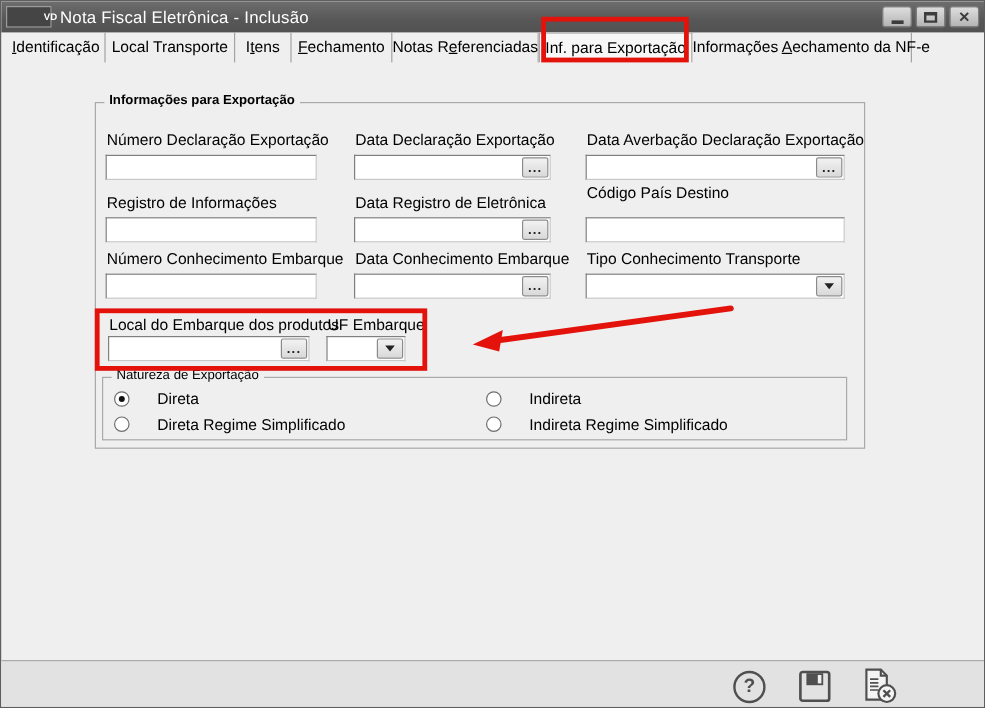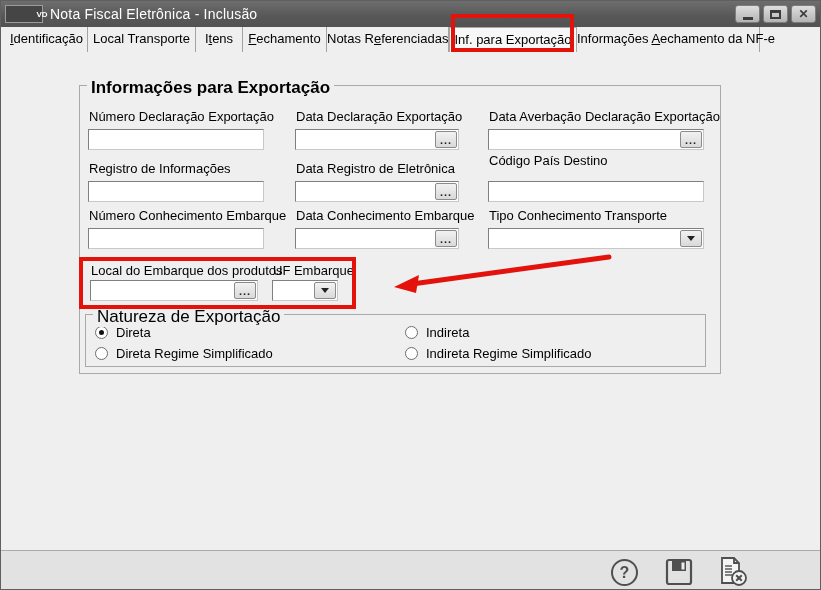--- a/index.html
+++ b/index.html
@@ -42,21 +42,21 @@
   }
   .tab.selected {
     background: #f7f7f7;
     border: 1px solid #a8a8a8; border-bottom: none;
   }
   .tab .mn { text-decoration: underline; }
 
   
   .groupbox { position: absolute; border: 1px solid #a9a9a9; background: transparent; }
   .legend {
-    position: absolute; background: #efefef; padding: 0 4px; font-size: 17px;
+    position: absolute; background: #efefef; padding: 0 4px; font-size: 11px;
     white-space: nowrap; z-index: 2;
   }
   .legend.bold { font-weight: bold; }
 
   
   .f-label { position: absolute; font-size: 13px; color: #000; white-space: nowrap; }
   .f-input {
     position: absolute; height: 21px; background: #fff;
     border: 1px solid #7f7f7f; border-bottom-color: #c8c8c8; border-right-color: #c8c8c8;
     font-size: 13px; padding: 0 4px; outline: none;
@@ -70,21 +70,21 @@
     font-size: 11px; font-weight: bold; line-height: 6px; color: #222;
     cursor: pointer; letter-spacing: 1px;
   }
   .dd-arrow {
     width: 0; height: 0; border-left: 4px solid transparent;
     border-right: 4px solid transparent; border-top: 5px solid #222;
   }
   .wrap { position: absolute; }
 
   
-  .radio-opt { position: absolute; display: flex; align-items: center; gap: 8px; cursor: pointer; }
+  .radio-opt { position: absolute; display: flex; align-items: center; gap: 23px; cursor: pointer; }
   .radio-circle {
     width: 13px; height: 13px; border-radius: 50%; background: #fff;
     border: 1px solid #6e6e6e; position: relative; flex: 0 0 auto;
   }
   .radio-opt.checked .radio-circle::after {
     content: ""; position: absolute; left: 3px; top: 3px; width: 5px; height: 5px;
     border-radius: 50%; background: #111;
   }
   .radio-label { font-size: 13px; }
 

